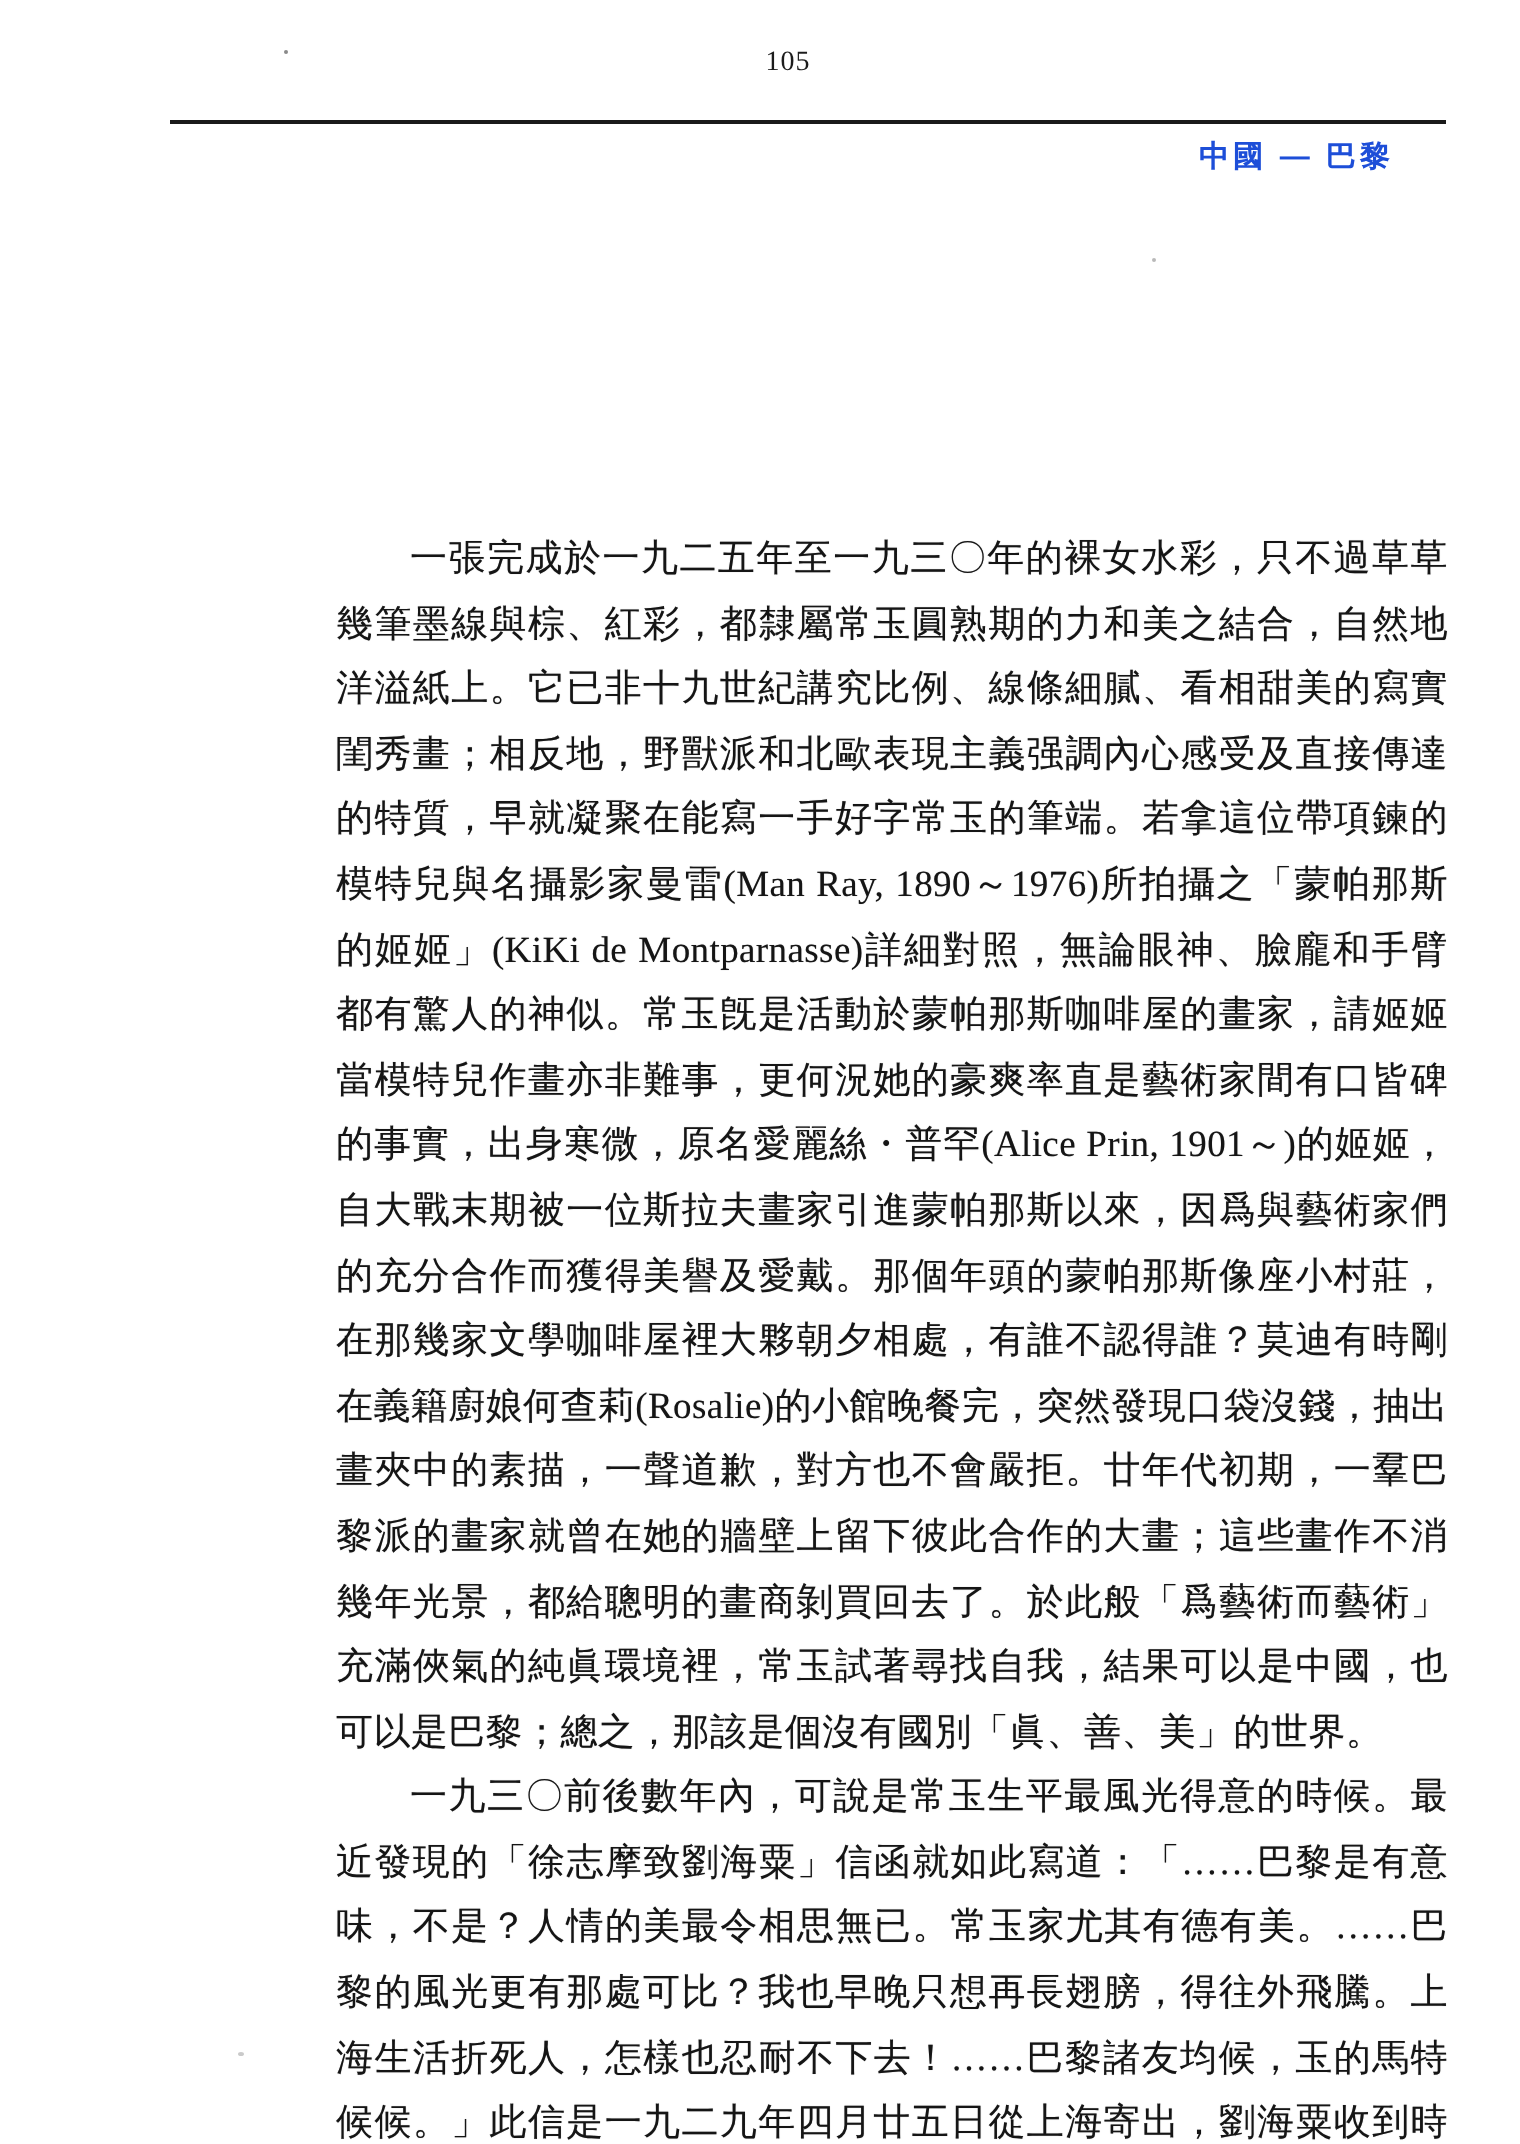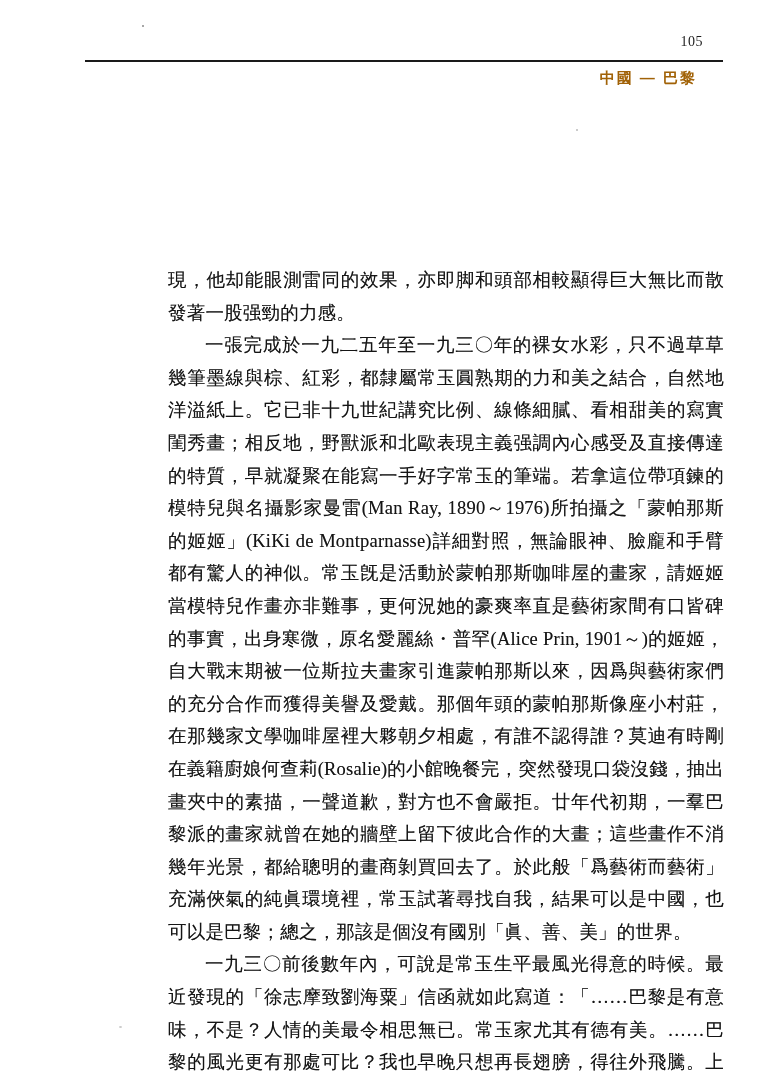--- a/index.html
+++ b/index.html
@@ -12,24 +12,24 @@
     width: 760px;
     height: 1072px;
     background: #ffffff;
     overflow: hidden;
     font-family: "Liberation Serif", "DejaVu Serif", serif;
     color: #141414;
   }
   
   .page-number {
     position: absolute;
-    top: 34px;
+    top: 24px;
     left: 85px;
     width: 618px;
-    text-align: right;
+    text-align: center;
     font-size: 14px;
     letter-spacing: 0.5px;
     color: #1c1c1c;
   }
   .header-rule {
     position: absolute;
     top: 60px;
     left: 85px;
     width: 638px;
     height: 2px;
@@ -37,21 +37,21 @@
   }
   .running-header {
     position: absolute;
     top: 69px;
     left: 85px;
     width: 612px;
     text-align: right;
     font-size: 15px;
     font-weight: 700;
     letter-spacing: 2px;
-    color: #a16207;
+    color: #1d4ed8;
     font-family: "Liberation Sans", "DejaVu Sans", sans-serif;
   }
   
   .body-text {
     position: absolute;
     top: 264px;
     left: 168px;
     width: 556px;
   }
   .body-text p {
@@ -84,21 +84,20 @@
 
 <div class="sheet">
 
   <div class="page-number">105</div>
 
   <div class="header-rule"></div>
 
   <div class="running-header">中國 — 巴黎</div>
 
   <div class="body-text">
-    <p>現，他却能眼測雷同的效果，亦即脚和頭部相較顯得巨大無比而散發著一股强勁的力感。</p>
     <p class="indent">一張完成於一九二五年至一九三〇年的裸女水彩，只不過草草幾筆墨線與棕、紅彩，都隸屬常玉圓熟期的力和美之結合，自然地洋溢紙上。它已非十九世紀講究比例、線條細膩、看相甜美的寫實閨秀畫；相反地，野獸派和北歐表現主義强調內心感受及直接傳達的特質，早就凝聚在能寫一手好字常玉的筆端。若拿這位帶項鍊的模特兒與名攝影家曼雷(Man Ray, 1890～1976)所拍攝之「蒙帕那斯的姬姬」(KiKi de Montparnasse)詳細對照，無論眼神、臉龐和手臂都有驚人的神似。常玉旣是活動於蒙帕那斯咖啡屋的畫家，請姬姬當模特兒作畫亦非難事，更何況她的豪爽率直是藝術家間有口皆碑的事實，出身寒微，原名愛麗絲・普罕(Alice Prin, 1901～)的姬姬，自大戰末期被一位斯拉夫畫家引進蒙帕那斯以來，因爲與藝術家們的充分合作而獲得美譽及愛戴。那個年頭的蒙帕那斯像座小村莊，在那幾家文學咖啡屋裡大夥朝夕相處，有誰不認得誰？莫迪有時剛在義籍廚娘何查莉(Rosalie)的小館晚餐完，突然發現口袋沒錢，抽出畫夾中的素描，一聲道歉，對方也不會嚴拒。廿年代初期，一羣巴黎派的畫家就曾在她的牆壁上留下彼此合作的大畫；這些畫作不消幾年光景，都給聰明的畫商剝買回去了。於此般「爲藝術而藝術」充滿俠氣的純眞環境裡，常玉試著尋找自我，結果可以是中國，也可以是巴黎；總之，那該是個沒有國別「眞、善、美」的世界。</p>
     <p class="indent">一九三〇前後數年內，可說是常玉生平最風光得意的時候。最近發現的「徐志摩致劉海粟」信函就如此寫道：「……巴黎是有意味，不是？人情的美最令相思無已。常玉家尤其有德有美。……巴黎的風光更有那處可比？我也早晚只想再長翅膀，得往外飛騰。上海生活折死人，怎樣也忍耐不下去！……巴黎諸友均候，玉的馬特候候。」此信是一九二九年四月廿五日從上海寄出，劉海粟收到時剛抵達巴黎兩</p>
   </div>
 
   <div class="speck s1"></div>
   <div class="speck s2"></div>
   <div class="speck s3"></div>
 
 </div>
 

